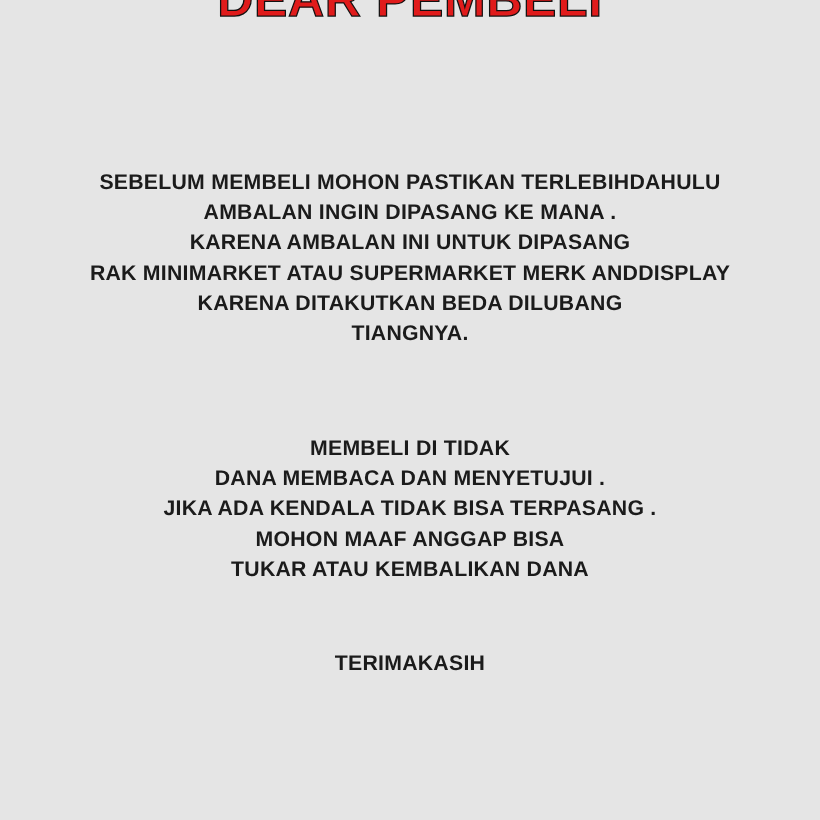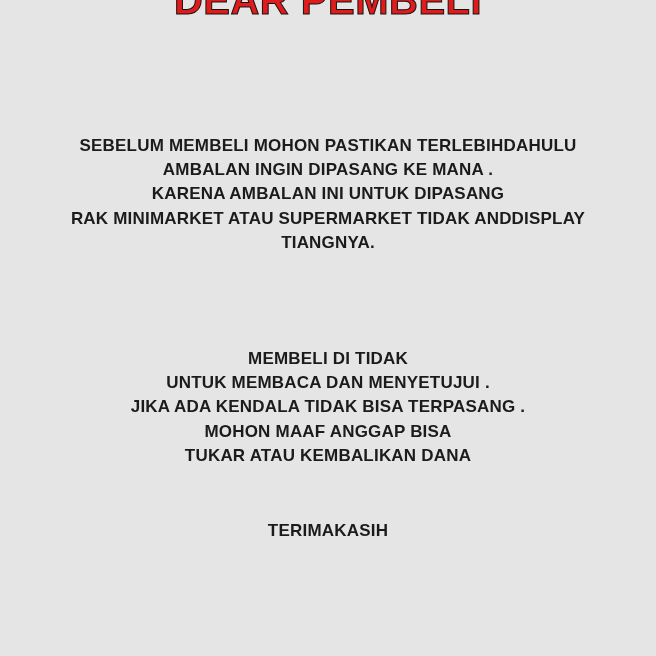--- a/index.html
+++ b/index.html
@@ -58,27 +58,28 @@
 <body>
 
 <div class="page">
 
   <div class="notice-title">DEAR PEMBELI</div>
 
   <div class="body-block block-one">
     <span class="body-line">SEBELUM MEMBELI MOHON PASTIKAN TERLEBIHDAHULU</span>
     <span class="body-line">AMBALAN INGIN DIPASANG KE MANA .</span>
     <span class="body-line">KARENA AMBALAN INI UNTUK DIPASANG</span>
-    <span class="body-line">RAK MINIMARKET ATAU SUPERMARKET TIDAK ANDDISPLAY</span>
+    <span class="body-line">RAK MINIMARKET ATAU SUPERMARKET MERK ANDDISPLAY</span>
+    <span class="body-line">KARENA DITAKUTKAN BEDA DILUBANG</span>
     <span class="body-line">TIANGNYA.</span>
   </div>
 
   <div class="body-block block-two">
     <span class="body-line">MEMBELI DI TIDAK</span>
-    <span class="body-line">UNTUK MEMBACA DAN MENYETUJUI .</span>
+    <span class="body-line">DANA MEMBACA DAN MENYETUJUI .</span>
     <span class="body-line">JIKA ADA KENDALA TIDAK BISA TERPASANG .</span>
     <span class="body-line">MOHON MAAF ANGGAP BISA</span>
     <span class="body-line">TUKAR ATAU KEMBALIKAN DANA</span>
   </div>
 
   <div class="body-block block-three">
     <span class="body-line">TERIMAKASIH</span>
   </div>
 
 </div>

